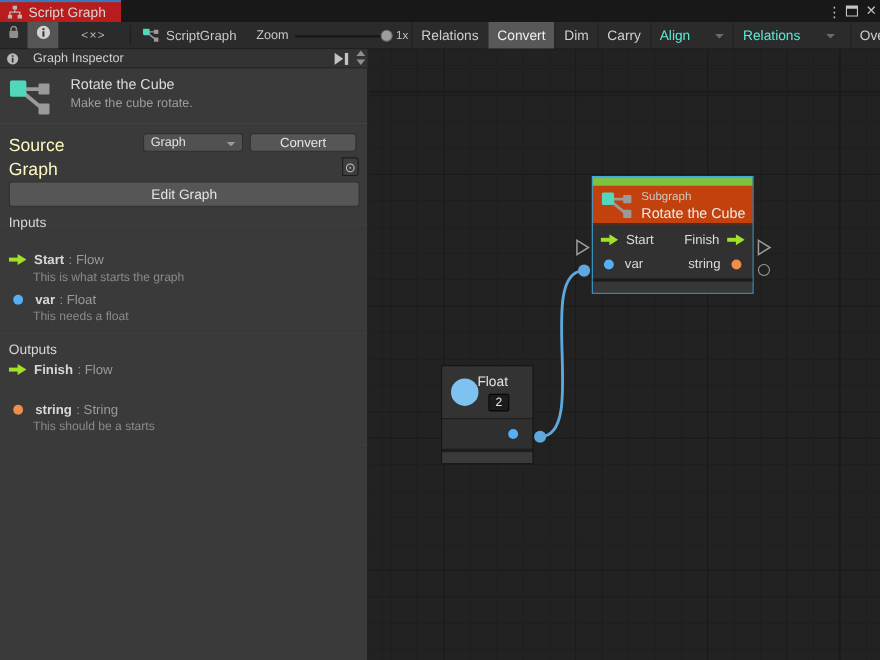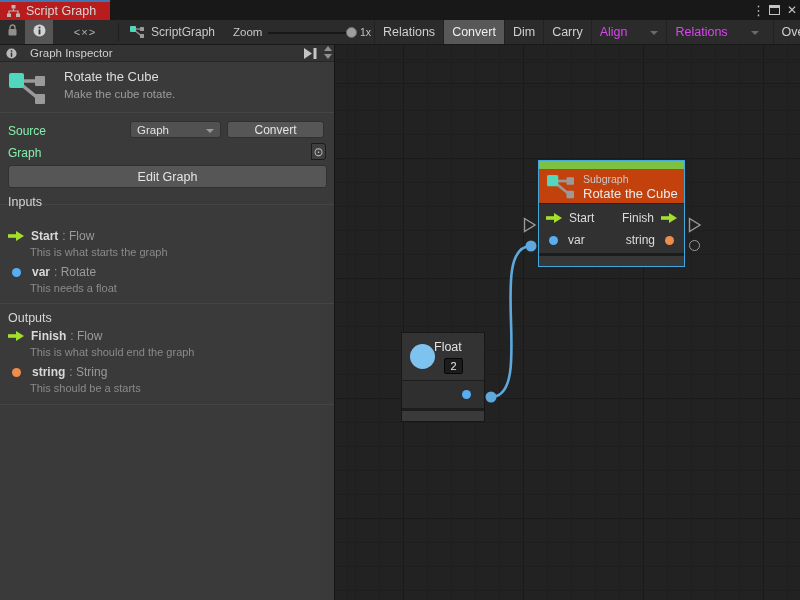--- a/index.html
+++ b/index.html
@@ -30,39 +30,39 @@
   .sg-item-label { font-size:12px; color:#c8c8c8; }
   .zoom-label { position:absolute; left:233px; top:0; height:24px; display:flex; align-items:center; font-size:11.5px; color:#c8c8c8; }
   .zoom-track { position:absolute; left:268px; top:11.5px; width:88px; height:2px; background:#171717; border-radius:1px; }
   .zoom-knob { position:absolute; left:346px; top:7px; width:11px; height:11px; border-radius:50%;
                background:#9e9e9e; border:1px solid #6d6d6d; }
   .zoom-value { position:absolute; left:360px; top:0; height:24px; display:flex; align-items:center; font-size:10.5px; color:#c2c2c2; }
   .tb-buttons { position:absolute; left:374px; right:0; top:0; height:24px; display:flex; }
   .tbtn { height:24px; padding:0 8px; display:flex; align-items:center; gap:5px; font-size:12.5px;
           color:#cfcfcf; border-left:1px solid #212121; white-space:nowrap; }
   .tbtn.active { background:#585858; color:#eee; }
-  .tbtn.disabled { color:#d946ef;gap:23px; }
+  .tbtn.disabled { color:#5eead4;gap:23px; }
   .tbtn.gap { margin-left:6px; }
   .caret { width:0; height:0; border-left:4px solid transparent; border-right:4px solid transparent; border-top:4.5px solid #9a9a9a; margin-top:2px; }
   .tbtn.disabled .caret { border-top-color:#6a6a6a; }
   
   .inspector { position:absolute; left:0; top:45px; width:335px; height:555px; background:#3a3a3a;
                border-right:1px solid #151515; }
   .insp-header { position:absolute; left:0; top:0; width:100%; height:17px; background:#333;
                  border-bottom:1px solid #262626; display:flex; align-items:center; padding:0 6px; gap:13px; }
   .insp-header-label { font-size:11.5px; color:#cfcfcf; flex:1; }
   .dock-btn { display:flex; align-items:center; margin-right:10px; }
   .spinner { position:absolute; right:2px; top:1px; display:flex; flex-direction:column; gap:3px; align-items:center; }
   .tri-up { width:0; height:0; border-left:4px solid transparent; border-right:4px solid transparent; border-bottom:5px solid #8f8f8f; }
   .tri-dn { width:0; height:0; border-left:4px solid transparent; border-right:4px solid transparent; border-top:5px solid #8f8f8f; }
   .insp-title-icon { position:absolute; left:9px; top:28px; }
   .insp-title { position:absolute; left:64px; top:24px; font-size:13px; color:#dcdcdc; }
   .insp-desc  { position:absolute; left:64px; top:43px; font-size:11.5px; color:#9c9c9c; }
   .divider { position:absolute; left:0; width:100%; height:1px; background:#2c2c2c; border-bottom:1px solid #454545; }
-  .field-label { position:absolute; left:8px; font-size:12px; color:#86efac; }
+  .field-label { position:absolute; left:8px; font-size:16px; color:#fef9c3; }
   .dropdown { position:absolute; left:130px; width:91px; height:17px; background:#515151; border:1px solid #303030;
               border-radius:3px; display:flex; align-items:center; padding:0 6px; font-size:11.5px; color:#e2e2e2; }
   .dropdown .caret { margin-left:auto; }
   .btn { background:#565656; border:1px solid #303030; border-radius:3px; display:flex; align-items:center;
          justify-content:center; font-size:12px; color:#e4e4e4; }
   .convert-btn { position:absolute; left:227px; top:76px; width:97px; height:17px; }
   .object-field { position:absolute; left:130px; top:98px; width:180px; height:17px; background:#282828;
                   border:1px solid #1c1c1c; border-radius:3px; display:flex; align-items:center; gap:3px;
                   padding:0 2px; overflow:hidden; }
   .object-field-text { font-size:11.5px; color:#d8d8d8; white-space:nowrap; }
@@ -249,37 +249,36 @@
             <polygon points="8,0 16,5 8,10" fill="#a2e02b"></polygon>
           </svg>
       </span>
       <span class="port-name">Start</span>
       <span class="port-type" style="margin-left:-3px">: Flow</span>
     </div>
     <div class="port-desc" style="left:30px; top:201px">This is what starts the graph</div>
     <div class="port-row" style="top:220px">
       <span class="dot dot-blue" style="margin:0 4px"></span>
       <span class="port-name">var</span>
-      <span class="port-type" style="margin-left:-3px">: Rotate</span>
+      <span class="port-type" style="margin-left:-3px">: Float</span>
     </div>
     <div class="port-desc" style="left:30px; top:237px">This needs a float</div>
     <div class="divider" style="top:258px"></div>
 
     <div class="section-heading" style="top:266px">Outputs</div>
     <div class="port-row" style="top:284px">
       <span class="icon-flex">
         <svg width="16" height="10" viewBox="0 0 16 10">
             <rect y="3.2" width="8.5" height="3.6" fill="#a2e02b"></rect>
             <polygon points="8,0 16,5 8,10" fill="#a2e02b"></polygon>
           </svg>
       </span>
       <span class="port-name">Finish</span>
       <span class="port-type" style="margin-left:-3px">: Flow</span>
     </div>
-    <div class="port-desc" style="left:30px; top:301px">This is what should end the graph</div>
     <div class="port-row" style="top:320px">
       <span class="dot dot-orange" style="margin:0 4px"></span>
       <span class="port-name">string</span>
       <span class="port-type" style="margin-left:-3px">: String</span>
     </div>
     <div class="port-desc" style="left:30px; top:337px">This should be a starts</div>
     <div class="divider" style="top:359px"></div>
   </div>
 
   <div class="canvas">

